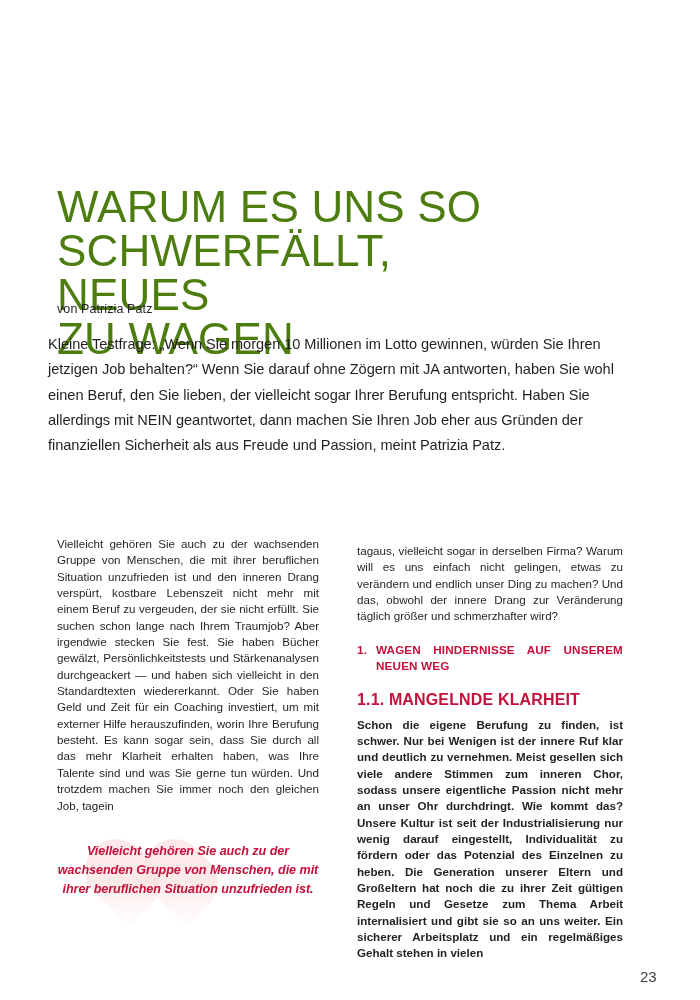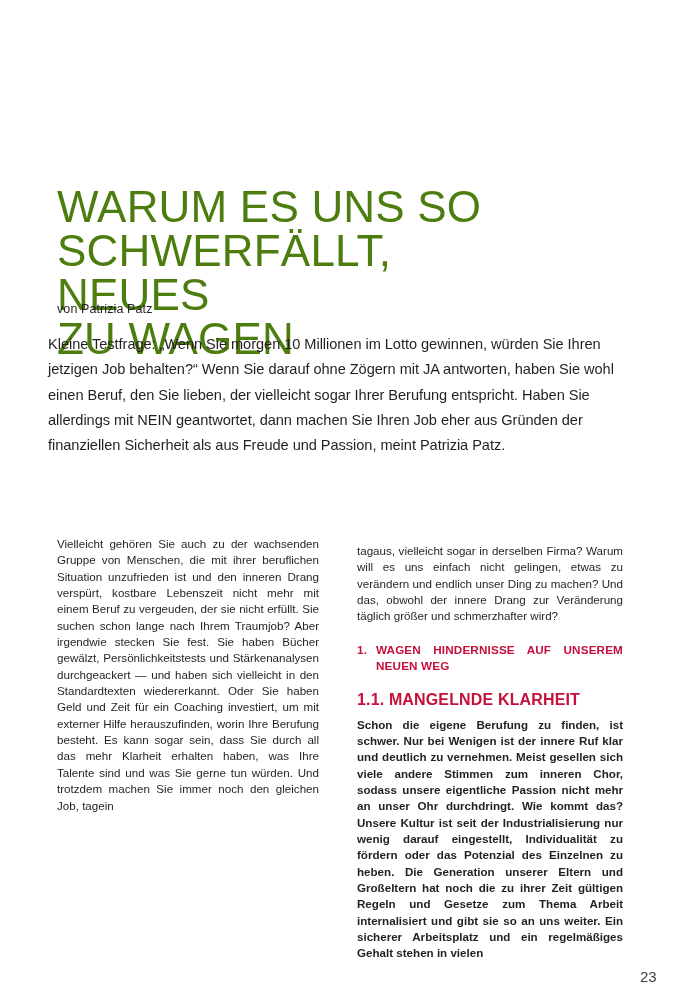--- a/index.html
+++ b/index.html
@@ -211,16 +211,24 @@
     <div class="h1-num">
       <span class="num">1.</span>
       <span class="txt">WAGEN HINDERNISSE AUF UNSEREM NEUEN WEG</span>
     </div>
 
     <div class="h2">1.1. MANGELNDE KLARHEIT</div>
 
     <p class="para-gap">Schon die eigene Berufung zu finden, ist schwer. Nur bei Wenigen ist der innere Ruf klar und deutlich zu vernehmen. Meist gesellen sich viele andere Stimmen zum inneren Chor, sodass unsere eigentliche Passion nicht mehr an unser Ohr durchdringt. Wie kommt das? Unsere Kultur ist seit der Industrialisierung nur wenig darauf eingestellt, Individualität zu fördern oder das Potenzial des Einzelnen zu heben. Die Generation unserer Eltern und Großeltern hat noch die zu ihrer Zeit gültigen Regeln und Gesetze zum Thema Arbeit internalisiert und gibt sie so an uns weiter. Ein sicherer Arbeitsplatz und ein regelmäßiges Gehalt stehen in vielen</p>
   </div>
 
+  <div class="pullquote-wrap">
+    <span class="heart heart-1"></span>
+    <span class="heart heart-2"></span>
+    <span class="heart-mask"></span>
+    <div class="pullquote">Vielleicht gehören Sie auch zu der
+wachsenden Gruppe von Menschen, die mit
+ihrer beruflichen Situation unzufrieden ist.</div>
+  </div>
 
   <div class="page-number">23</div>
 
 </div>
 
 </body></html>

